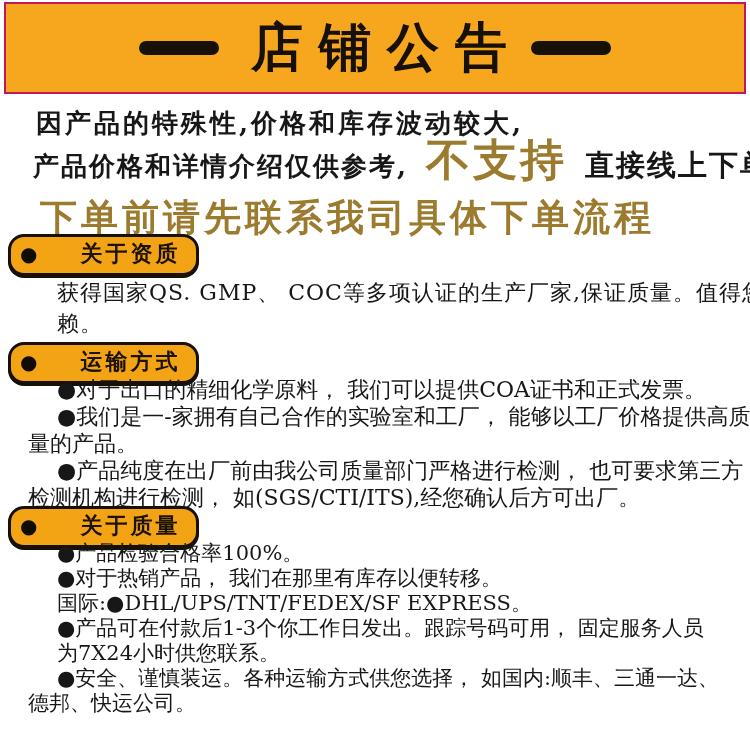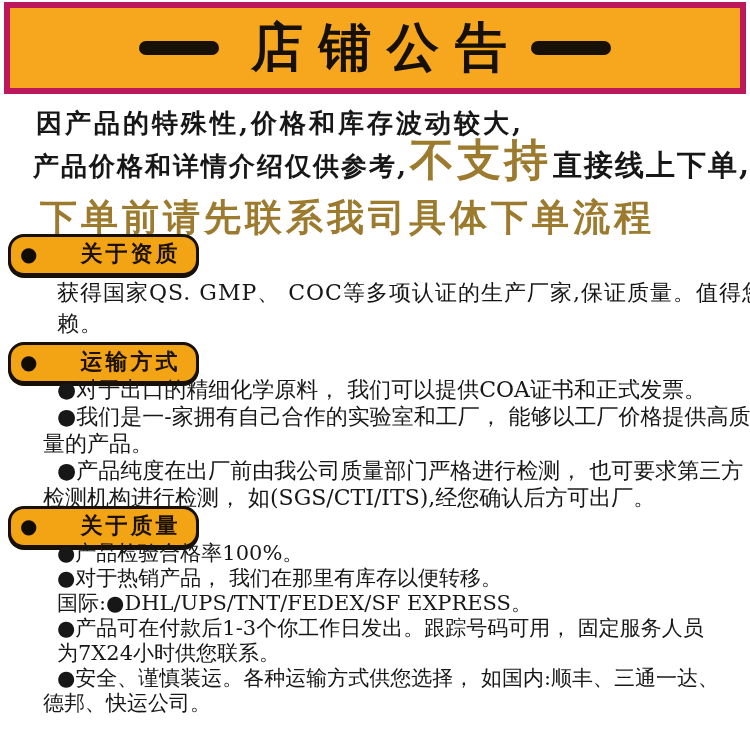--- a/index.html
+++ b/index.html
@@ -3,36 +3,36 @@
 <meta charset="utf-8">
 <style>
   html,body{margin:0;padding:0;background:#fff;}
   #page{
     position:relative;width:750px;height:750px;background:#ffffff;
     font-family:"DejaVu Serif", serif;overflow:hidden;
   }
   
   .banner{
     position:absolute;top:2px;left:4px;width:742px;height:92px;
-    background:#F6A71E;border:6px solid #be185d;box-sizing:border-box;
+    background:#F6A71E;border:2px solid #be185d;box-sizing:border-box;
     display:flex;align-items:center;justify-content:center;gap:24px;
   }
   .banner-title{
     font-size:52px;font-weight:bold;color:#161006;margin:0;
     letter-spacing:16px;text-indent:8px;margin-right:-16px;white-space:nowrap;
   }
   .dash{width:80px;height:14px;background:#161006;border-radius:8px;flex:0 0 auto;}
   
   .intro-line1{
     position:absolute;top:106px;left:36px;font-size:26px;color:#171717;
     letter-spacing:3px;white-space:nowrap;font-weight:bold;
   }
   .intro-line2{position:absolute;top:136px;left:33px;white-space:nowrap;line-height:1.1;}
   .l2-normal{font-size:26px;color:#171717;letter-spacing:2px;font-weight:bold;}
-  .l2-big{font-size:44px;color:#9C7B2E;font-weight:bold;letter-spacing:3px;margin:0 2px;}
+  .l2-big{font-size:44px;color:#9C7B2E;font-weight:bold;letter-spacing:3px;margin:0 18px;}
   .l2-tail{font-size:29px;color:#171717;font-weight:bold;letter-spacing:2px;}
   .intro-line3{
     position:absolute;top:193px;left:40px;font-size:37px;font-weight:bold;
     color:#9C7B2E;letter-spacing:4px;white-space:nowrap;
   }
   
   .badge{
     position:absolute;left:8px;background:#F3A414;border:3px solid #161006;
     border-radius:16px;padding:2px 16px 4px 9px;display:flex;align-items:center;
     gap:3px;box-shadow:0 2px 0 #161006;
@@ -45,21 +45,21 @@
   
   .section-lines{position:absolute;left:0;width:750px;}
   #sec-1{top:277px}
   #sec-2{top:376px}
   #sec-3{top:541px}
   .line{display:block;color:#171717;white-space:nowrap;}
   #sec-1 .line{font-size:22px;height:31px;line-height:31px;letter-spacing:1px;}
   #sec-2 .line{font-size:22px;height:27px;line-height:27px;}
   #sec-3 .line{font-size:21px;height:25px;line-height:25px;}
   .ind-first{padding-left:57px;}
-  .ind-cont{padding-left:43px;}
+  .ind-cont{padding-left:28px;}
 </style>
 </head>
 <body>
 
 <div id="page">
 
   <div class="banner">
     <span class="dash"></span>
     <h1 class="banner-title">店铺公告</h1>
     <span class="dash"></span>

